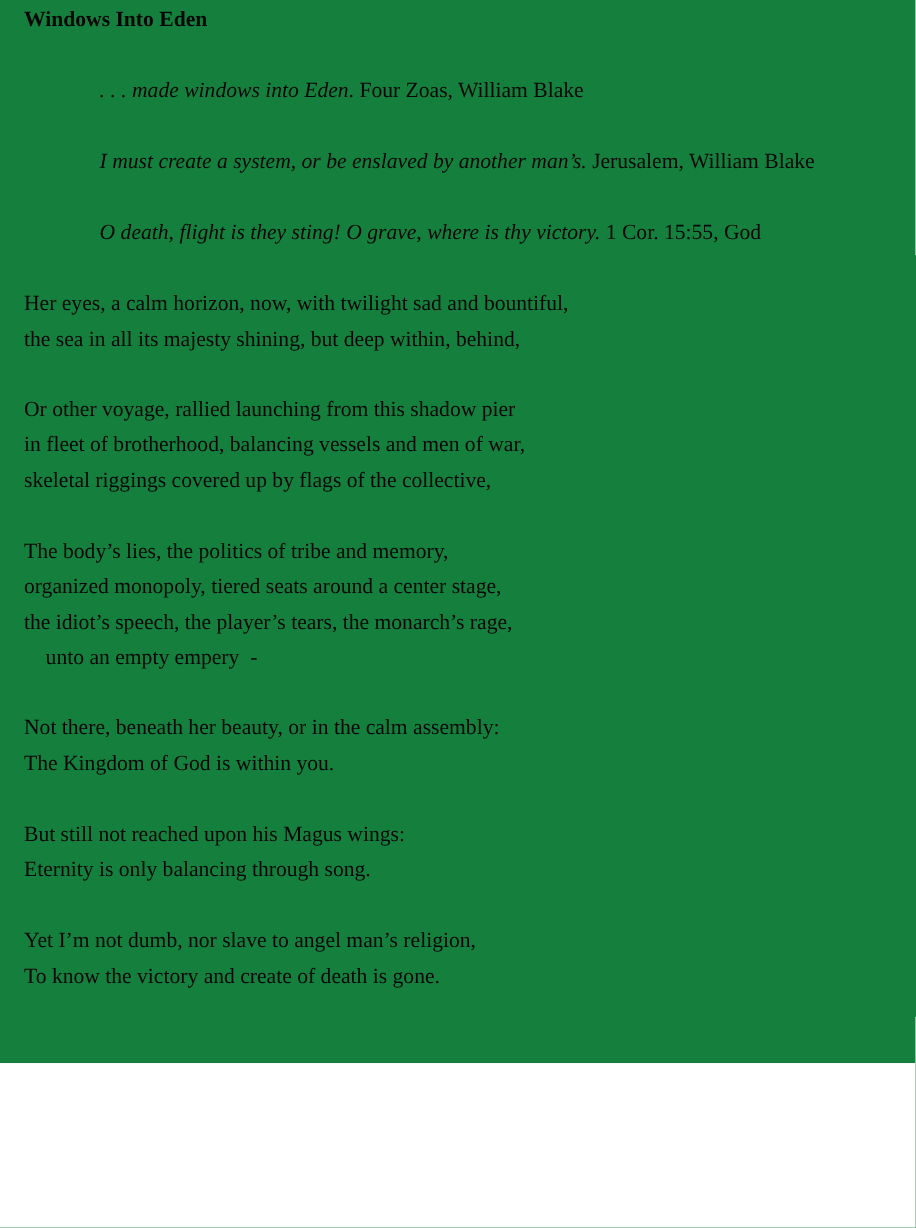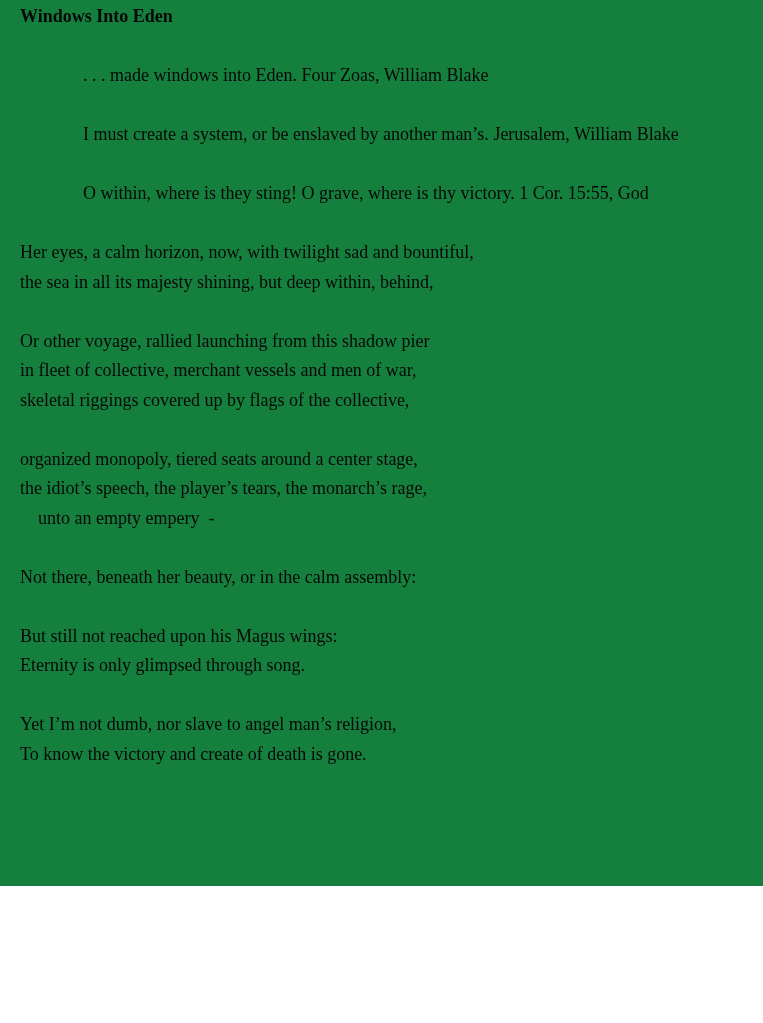--- a/index.html
+++ b/index.html
@@ -25,20 +25,21 @@
     font-size: 18px;
     font-weight: bold;
     line-height: 29.5px;
     white-space: pre-wrap;
   }
   .epigraph {
     margin: 29.5px 0 0 63px;
     white-space: pre-wrap;
   }
   .epigraph .quote {
+    font-style: italic;
   }
   .epigraph .attr {
     font-style: normal;
   }
   .stanza {
     margin-top: 29.5px;
     font-family: Liberation Serif, serif;
   }
   .line {
     margin: 0;
@@ -52,47 +53,49 @@
 <body>
 
 <div class="page">
 
   <h1 class="title">Windows Into Eden</h1>
 
   <p class="epigraph"><span class="quote">. . . made windows into Eden</span><span class="attr">. Four Zoas, William Blake</span></p>
 
   <p class="epigraph"><span class="quote">I must create a system, or be enslaved by another man’s.</span><span class="attr"> Jerusalem, William Blake</span></p>
 
-  <p class="epigraph"><span class="quote">O within, where is they sting! O grave, where is thy victory.</span><span class="attr"> 1 Cor. 15:55, God</span></p>
+  <p class="epigraph"><span class="quote">O death, flight is they sting! O grave, where is thy victory.</span><span class="attr"> 1 Cor. 15:55, God</span></p>
 
   <div class="stanza">
     <p class="line">Her eyes, a calm horizon, now, with twilight sad and bountiful,</p>
     <p class="line">the sea in all its majesty shining, but deep within, behind,</p>
   </div>
 
   <div class="stanza">
     <p class="line">Or other voyage, rallied launching from this shadow pier</p>
-    <p class="line">in fleet of collective, merchant vessels and men of war,</p>
+    <p class="line">in fleet of brotherhood, balancing vessels and men of war,</p>
     <p class="line">skeletal riggings covered up by flags of the collective,</p>
   </div>
 
   <div class="stanza">
+    <p class="line">The body’s lies, the politics of tribe and memory,</p>
     <p class="line">organized monopoly, tiered seats around a center stage,</p>
     <p class="line">the idiot’s speech, the player’s tears, the monarch’s rage,</p>
     <p class="line indent">unto an empty empery  -</p>
   </div>
 
   <div class="stanza">
     <p class="line">Not there, beneath her beauty, or in the calm assembly:</p>
+    <p class="line">The Kingdom of God is within you.</p>
   </div>
 
 
   <div class="stanza">
     <p class="line">But still not reached upon his Magus wings:</p>
-    <p class="line">Eternity is only glimpsed through song.</p>
+    <p class="line">Eternity is only balancing through song.</p>
   </div>
 
   <div class="stanza">
     <p class="line">Yet I’m not dumb, nor slave to angel man’s religion,</p>
     <p class="line">To know the victory and create of death is gone.</p>
   </div>
 
 </div>
 
 </body></html>

